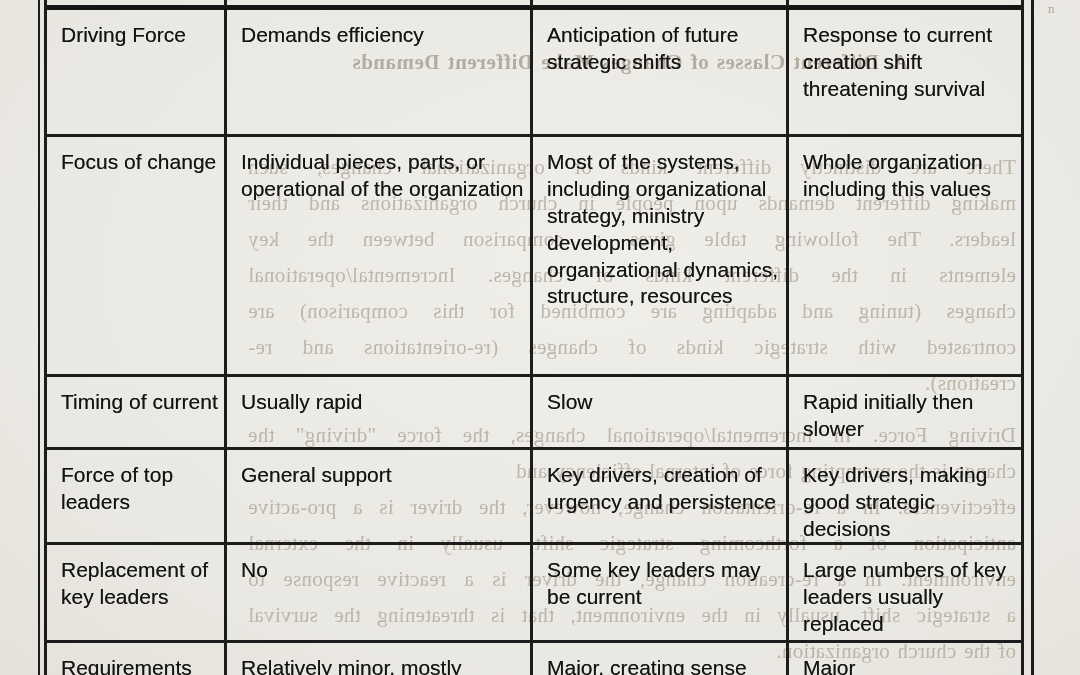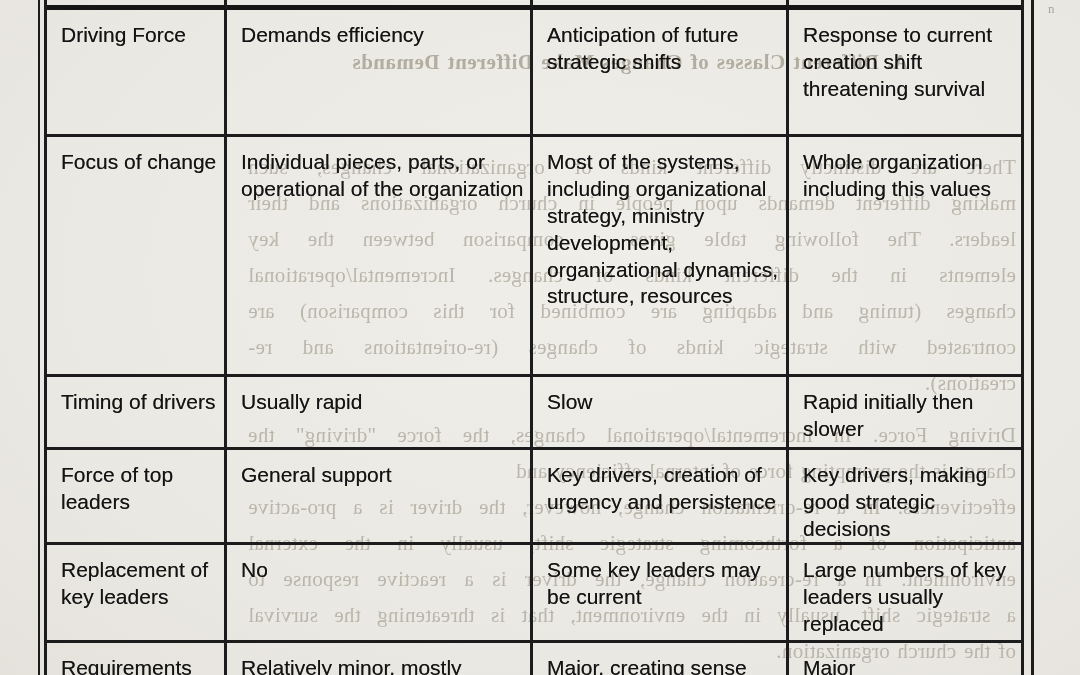--- a/index.html
+++ b/index.html
@@ -88,21 +88,21 @@
       </div>
 
       <div class="row">
         <div class="cell">Focus of change</div>
         <div class="cell">Individual pieces, parts, or operational of the organization</div>
         <div class="cell">Most of the systems, including organizational strategy, ministry development, organizational dynamics, structure, resources</div>
         <div class="cell last">Whole organization including this values</div>
       </div>
 
       <div class="row">
-        <div class="cell">Timing of drivers</div>
+        <div class="cell">Timing of current</div>
         <div class="cell">Usually rapid</div>
         <div class="cell">Slow</div>
         <div class="cell last">Rapid initially then slower</div>
       </div>
 
       <div class="row">
         <div class="cell">Force of top leaders</div>
         <div class="cell">General support</div>
         <div class="cell">Key drivers, creation of urgency and persistence</div>
         <div class="cell last">Key drivers, making good strategic decisions</div>

